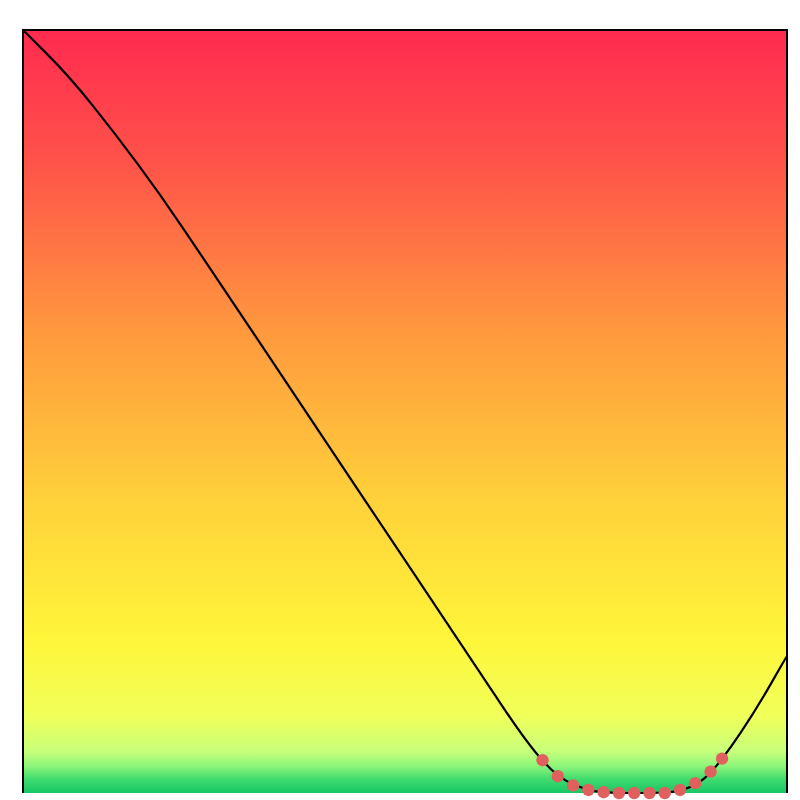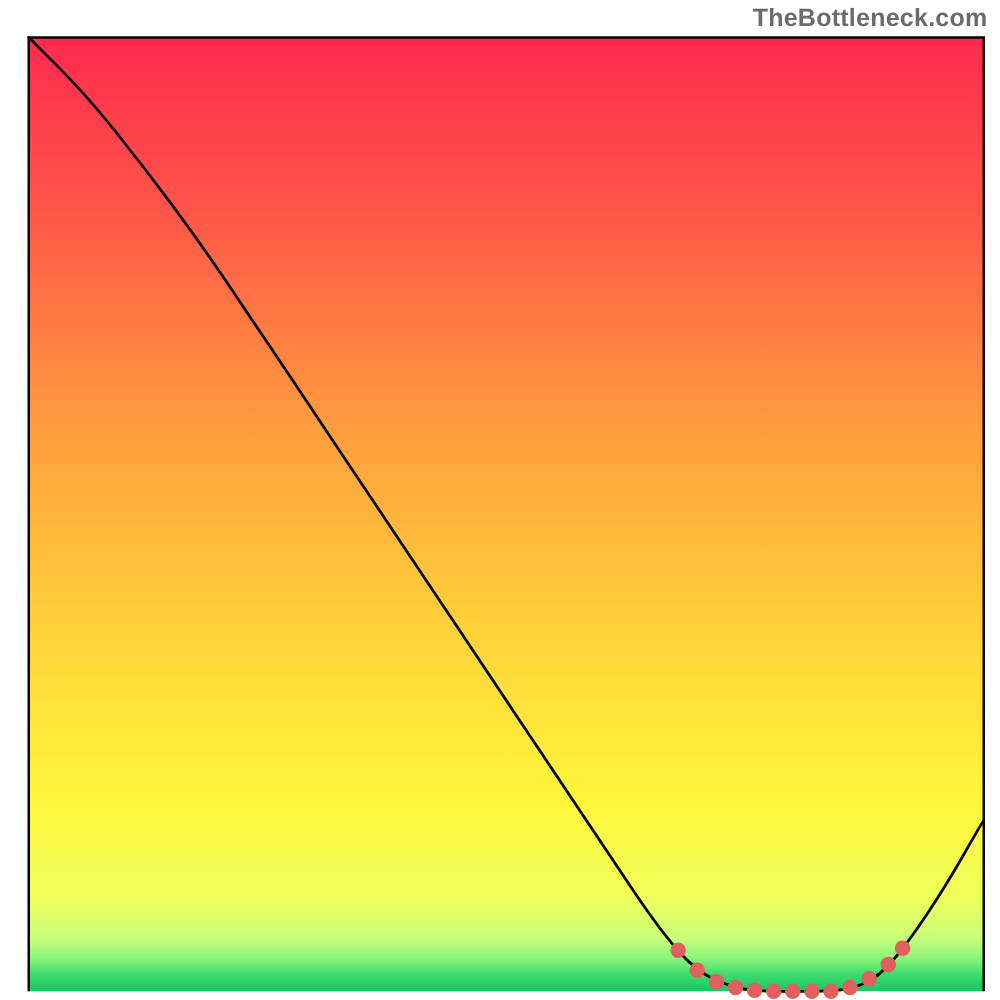--- a/index.html
+++ b/index.html
@@ -30,21 +30,20 @@
     left: 0;
     top: 0;
     width: 800px;
     height: 800px;
   }
 </style>
 </head>
 <body>
 
 <div class="stage">
-  <div class="attribution">TheBottleneck.com</div>
 
   <svg class="chart" viewBox="0 0 800 800" preserveAspectRatio="none">
     <defs>
       <linearGradient id="bg-grad" x1="0" y1="0" x2="0" y2="1">
 
       <stop offset="0%" stop-color="#ff2a4f"></stop>
           <stop offset="18%" stop-color="#ff5549"></stop>
           <stop offset="40%" stop-color="#ff9a3e"></stop>
           <stop offset="62%" stop-color="#ffd23a"></stop>
           <stop offset="80%" stop-color="#fff63a"></stop>

